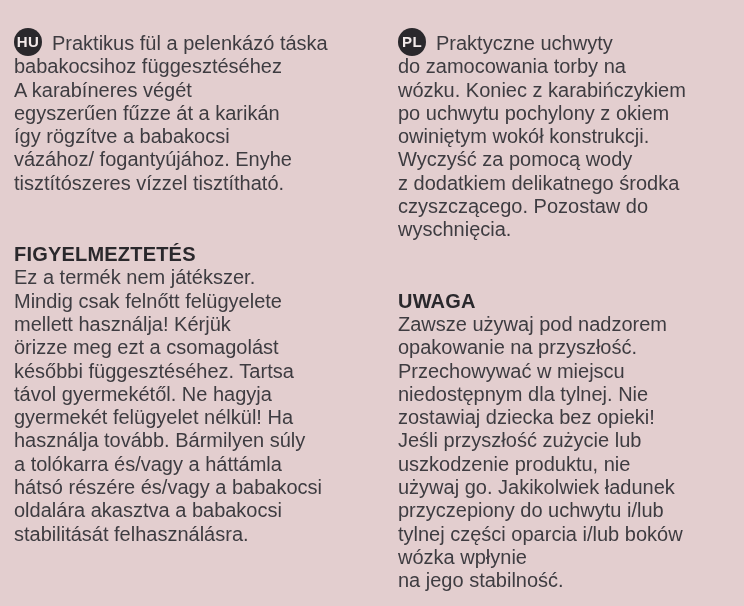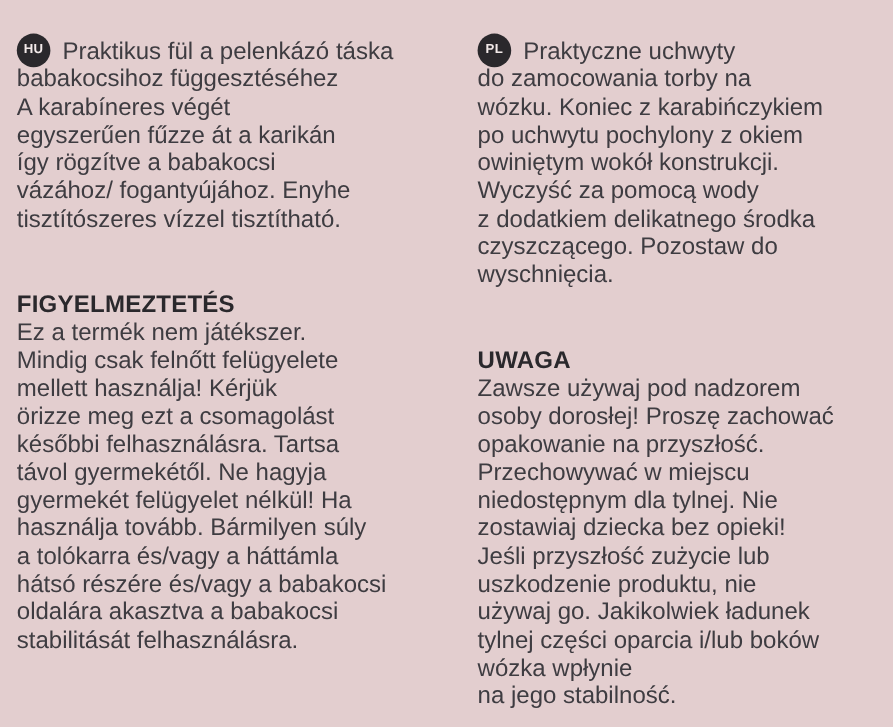--- a/index.html
+++ b/index.html
@@ -43,21 +43,21 @@
   .badge {
     position: absolute;
     left: 0;
     top: -4px;
     width: 28px;
     height: 28px;
     border-radius: 50%;
     background: var(--badge-bg, #2a282c);
     color: var(--badge-text, #f2e9e9);
     font-weight: 700;
-    font-size: 11px;
+    font-size: 15px;
     letter-spacing: 0.3px;
     display: flex;
     align-items: center;
     justify-content: center;
   }
   .warning {
     margin-top: 17px;
   }
   .heading {
     font-weight: 700;
@@ -86,21 +86,21 @@
           <div class="line">tisztítószeres vízzel tisztítható.</div>
         </div>
     </div>
     <div class="para warning">
       <div class="heading">FIGYELMEZTETÉS</div>
       <div class="lines">
           <div class="line">Ez a termék nem játékszer.</div>
           <div class="line">Mindig csak felnőtt felügyelete</div>
           <div class="line">mellett használja! Kérjük</div>
           <div class="line">örizze meg ezt a csomagolást</div>
-          <div class="line">későbbi felhasználásra. Tartsa</div>
+          <div class="line">későbbi függesztéséhez. Tartsa</div>
           <div class="line">távol gyermekétől. Ne hagyja</div>
           <div class="line">gyermekét felügyelet nélkül! Ha</div>
           <div class="line">használja tovább. Bármilyen súly</div>
           <div class="line">a tolókarra és/vagy a háttámla</div>
           <div class="line">hátsó részére és/vagy a babakocsi</div>
           <div class="line">oldalára akasztva a babakocsi</div>
           <div class="line">stabilitását felhasználásra.</div>
         </div>
     </div>
   </section>
@@ -119,28 +119,28 @@
           <div class="line">Wyczyść za pomocą wody</div>
           <div class="line">z dodatkiem delikatnego środka</div>
           <div class="line">czyszczącego. Pozostaw do</div>
           <div class="line">wyschnięcia.</div>
         </div>
     </div>
     <div class="para warning">
       <div class="heading">UWAGA</div>
       <div class="lines">
           <div class="line">Zawsze używaj pod nadzorem</div>
-          <div class="line">osoby dorosłej! Proszę zachować</div>
           <div class="line">opakowanie na przyszłość.</div>
           <div class="line">Przechowywać w miejscu</div>
           <div class="line">niedostępnym dla tylnej. Nie</div>
           <div class="line">zostawiaj dziecka bez opieki!</div>
           <div class="line">Jeśli przyszłość zużycie lub</div>
           <div class="line">uszkodzenie produktu, nie</div>
           <div class="line">używaj go. Jakikolwiek ładunek</div>
+          <div class="line">przyczepiony do uchwytu i/lub</div>
           <div class="line">tylnej części oparcia i/lub boków</div>
           <div class="line">wózka wpłynie</div>
           <div class="line">na jego stabilność.</div>
         </div>
     </div>
   </section>
 
 </div>
 
 </body></html>

